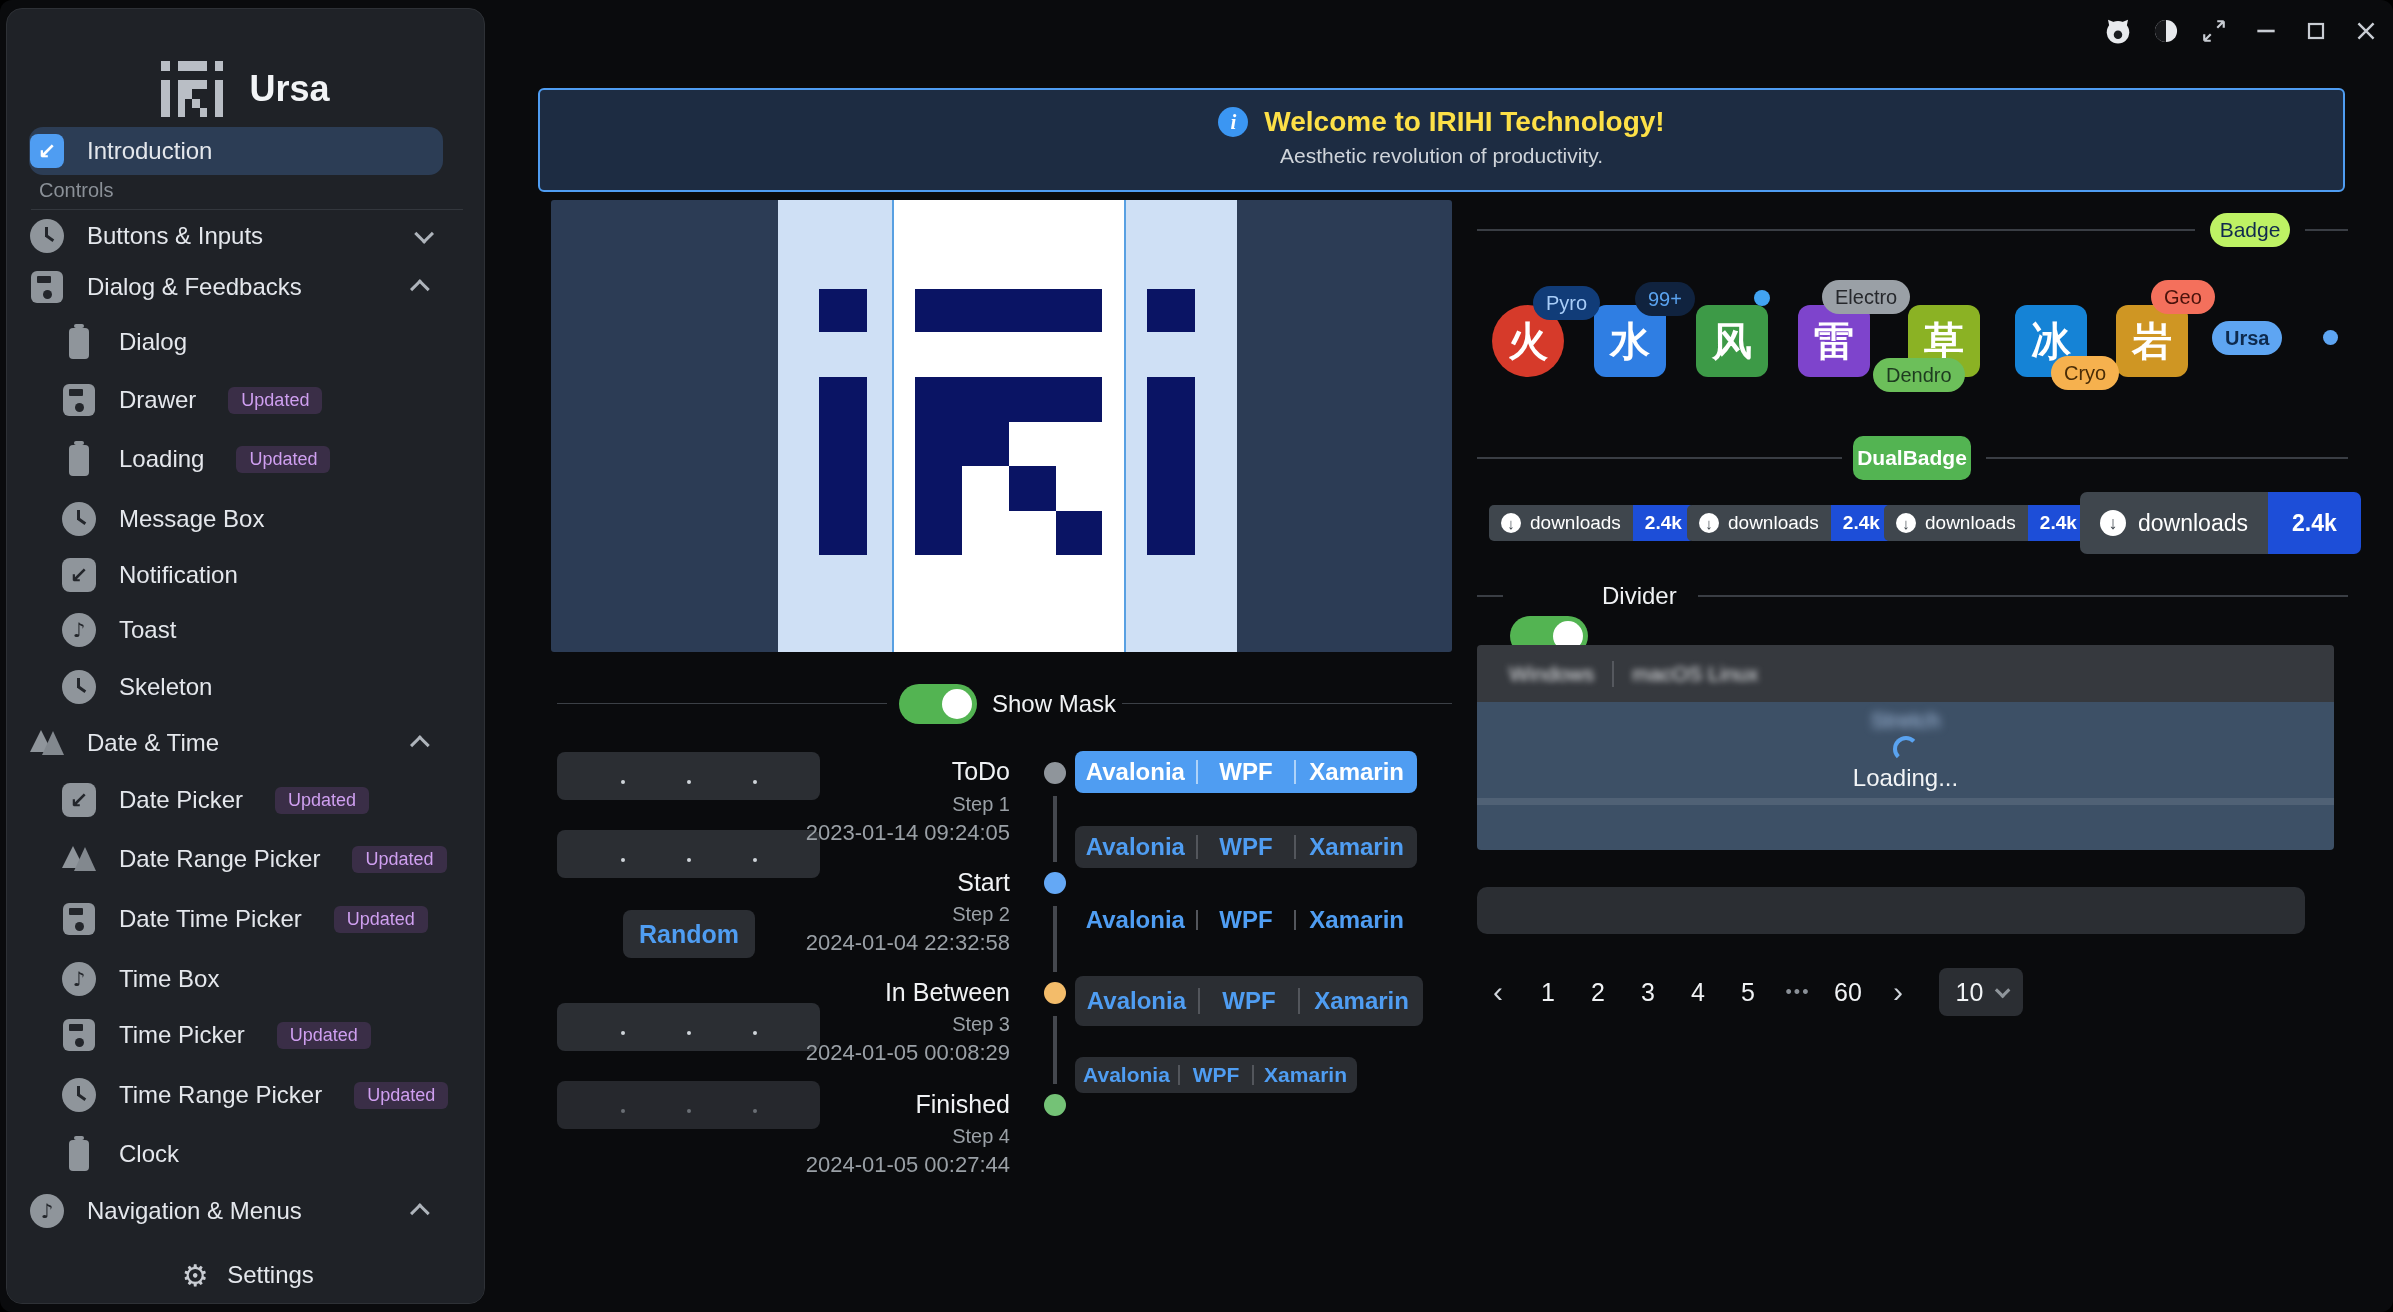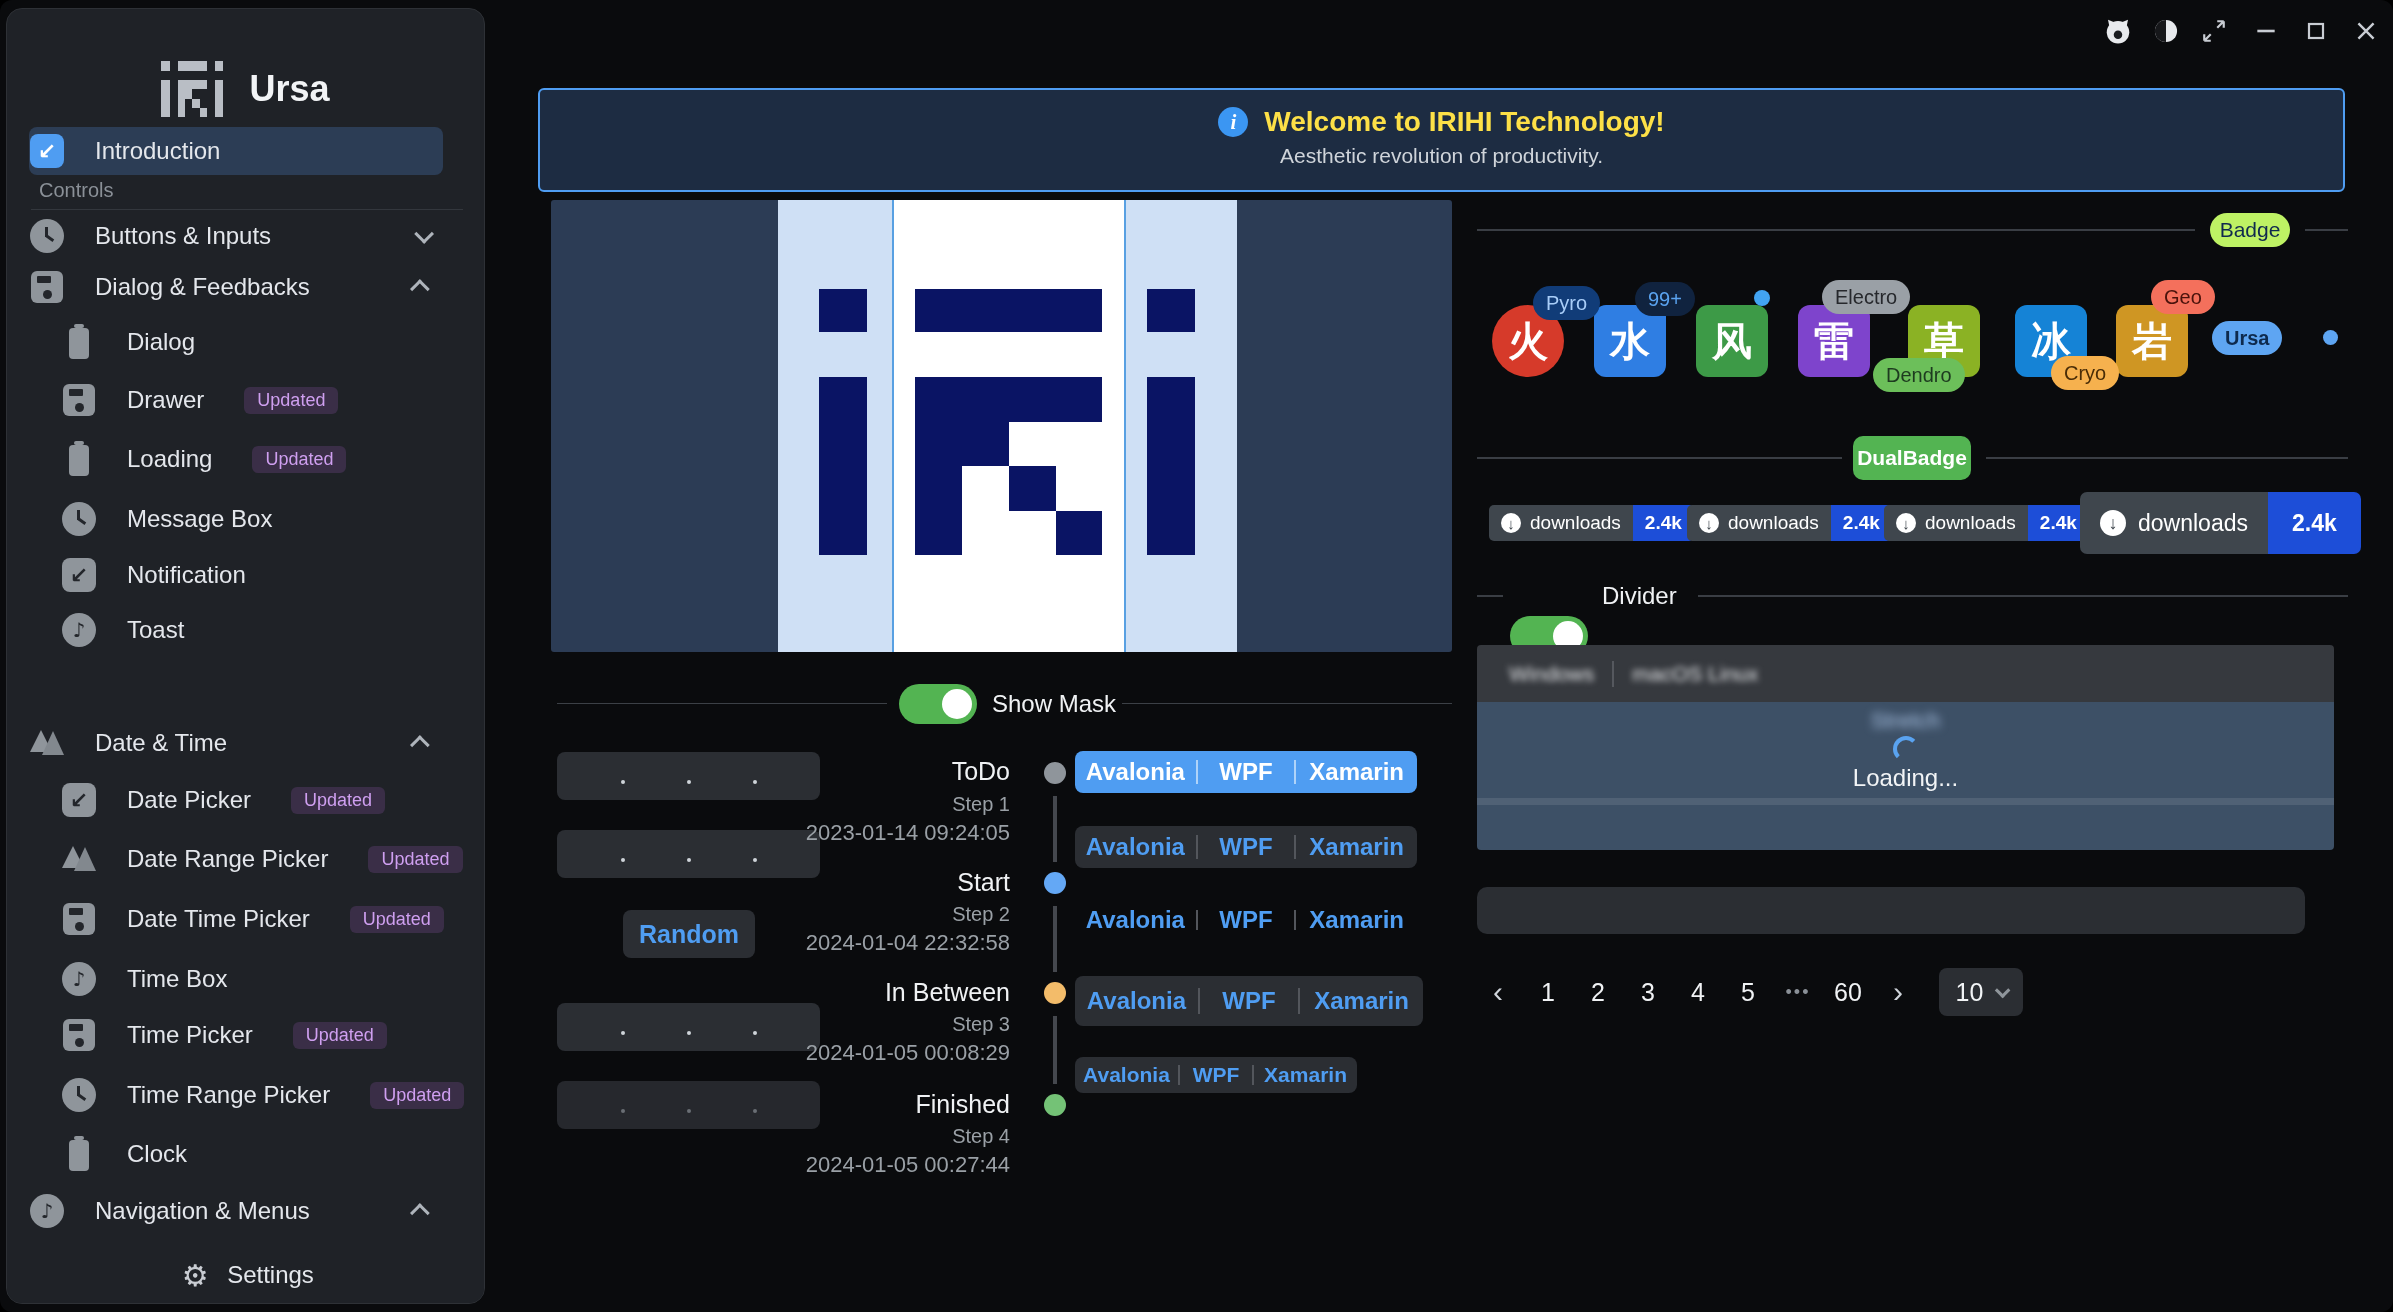--- a/index.html
+++ b/index.html
@@ -9,21 +9,21 @@
     background:#0a0b0d; overflow:hidden; border-radius:12px;
     font-family:"Liberation Sans","DejaVu Sans",sans-serif; color:#e8eaed;
   }
   .abs { position:absolute; }
 
   
   .sidebar { position:absolute; left:6px; top:8px; width:479px; height:1296px;
     background:#1f2227; border:1px solid #2e3136; border-radius:16px; overflow:hidden; }
   .side-header { position:absolute; top:52px; left:0; width:100%; display:flex; justify-content:center; align-items:center; gap:26px; }
   .app-title { font-size:36px; font-weight:bold; color:#f2f4f6; }
-  .srow { position:absolute; left:22px; width:414px; height:48px; display:flex; align-items:center; gap:30px; border-radius:8px; cursor:pointer; }
+  .srow { position:absolute; left:22px; width:414px; height:48px; display:flex; align-items:center; gap:22px; border-radius:14px; cursor:pointer; }
   .srow.sel { background:#2c3d55; }
   .srow .lbl { font-size:24px; color:#e4e7ec; white-space:nowrap; }
   .srow.child { padding-left:32px; }
   .section-lbl { position:absolute; left:32px; top:170px; font-size:20px; color:#8a9097; }
   .side-div { position:absolute; left:24px; width:432px; height:1px; background:#33373d; top:200px; }
   .badge-upd { font-size:18px; color:#cf9ff0; background:#3a2e47; border-radius:6px; padding:3px 13px; margin-left:10px; }
   .chev { margin-left:auto; margin-right:14px; width:14px; height:14px; border-right:3px solid #aeb4bb; border-bottom:3px solid #aeb4bb; }
   .chev.down { transform:rotate(45deg) translateY(-3px); }
   .chev.up { transform:rotate(-135deg) translateY(-3px); }
   .settings-bar { position:absolute; left:0; bottom:0; width:100%; height:56px; background:#1f2227;
@@ -211,20 +211,26 @@
           <span class="ic-sq ic-arrow"></span>
         </span>
       <span class="lbl">Notification</span>
     </div>
     <div class="srow child" style="top:597px">
       <span class="mi">
           <span class="ic-note"></span>
         </span>
       <span class="lbl">Toast</span>
     </div>
+    <div class="srow child" style="top:654px">
+      <span class="mi">
+          <span class="ic-clock"></span>
+        </span>
+      <span class="lbl">Skeleton</span>
+    </div>
 
     <div class="srow" style="top:710px">
       <span class="mi">
           <span class="ic-trees"></span>
         </span>
       <span class="lbl">Date &amp; Time</span>
       <span class="chev up"></span>
     </div>
     <div class="srow child" style="top:767px">
       <span class="mi">

